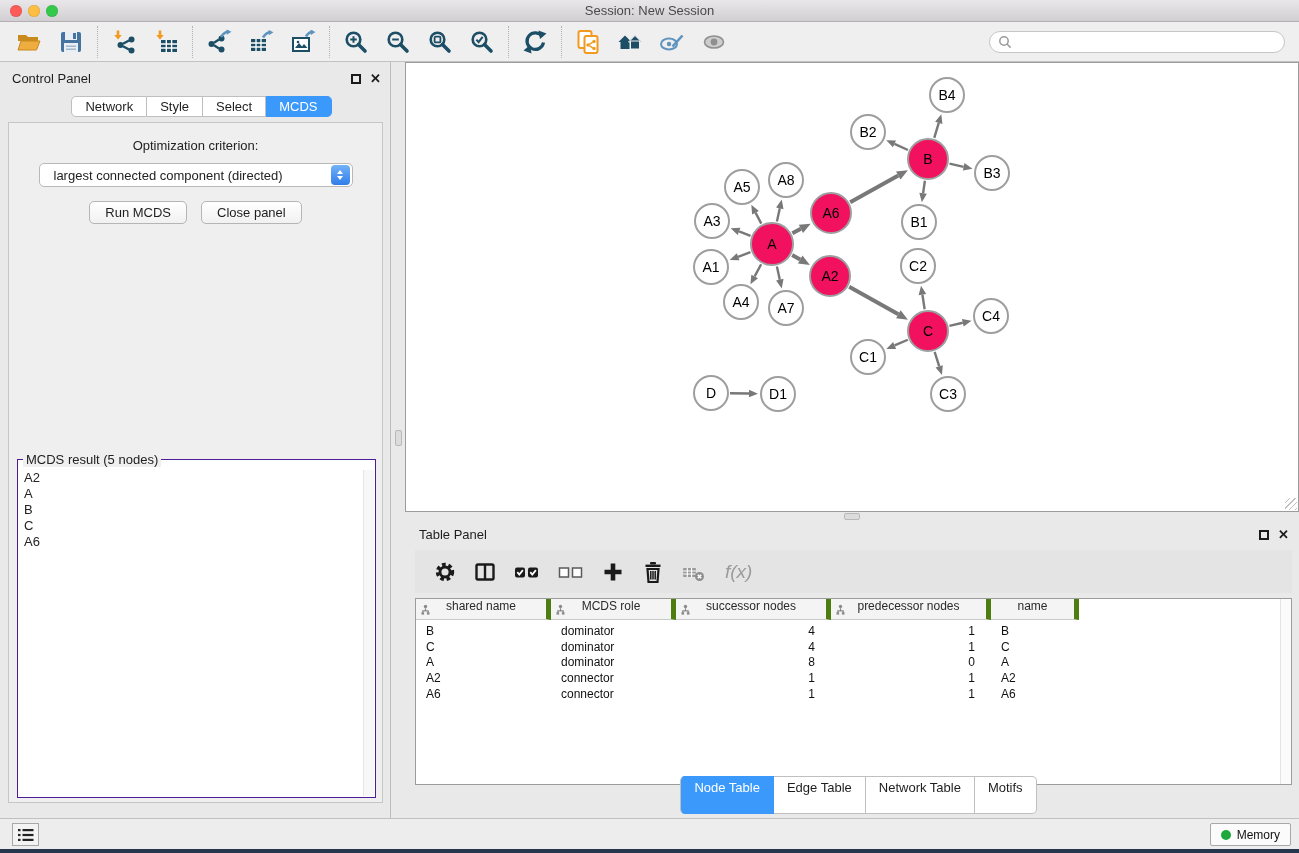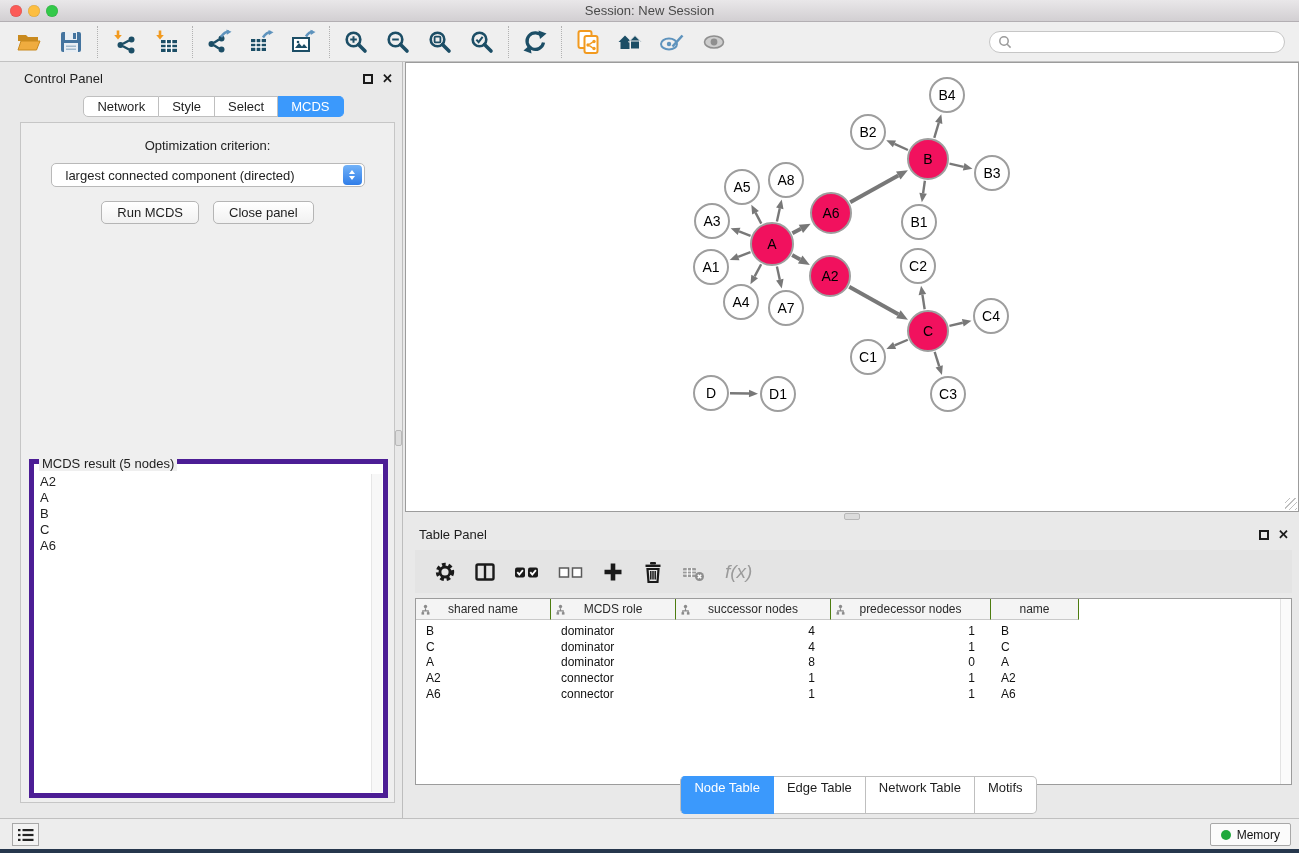--- a/index.html
+++ b/index.html
@@ -29,21 +29,21 @@
   .tb-icon { width:42px; height:34px; display:flex; align-items:center; justify-content:center; }
   .tb-icon svg { display:block; }
   .tb-sep { width:0; height:32px; border-left:1px dotted #B2B2B2; margin:0 5px; }
   #search-wrap { margin-left:auto; margin-right:6px; width:296px; height:22px;
     background:#FFF; border:1px solid #C6C6C6; border-radius:12px;
     display:flex; align-items:center; padding:0 8px; }
   #search-wrap svg { flex:0 0 auto; margin-right:5px; }
   #search-input { flex:1; border:none; outline:none; font-size:13px; background:transparent; }
 
   
-  #control-panel { left:12px; top:62px; width:391px; height:756px;
+  #control-panel { left:0; top:62px; width:391px; height:756px;
     background:#E9E9E9; border-right:1px solid #BDBDBD; }
   .panel-title { position:absolute; left:12px; top:0; height:34px; line-height:34px; font-size:13px; color:#1E1E1E; }
   .win-btns { position:absolute; right:9px; top:11px; display:flex; gap:9px; align-items:center; }
   .float-btn { width:10px; height:10px; border:2px solid #1A1A1A; display:inline-block; }
   .close-btn { font-size:13px; font-weight:bold; color:#1A1A1A; line-height:12px; }
 
   .seg { display:flex; justify-content:center;padding-left:13px; }
   .seg-btn { height:21px; line-height:20px; padding:0 13px; background:#FFF;
     border:1px solid #BFBFBF; border-left:none; font-size:13px; color:#1E1E1E; }
   .seg-btn:first-child { border-left:1px solid #BFBFBF; border-radius:5px 0 0 5px; }
@@ -61,21 +61,21 @@
     background:linear-gradient(#72B2F8,#2F7DE8);
     display:flex; flex-direction:column; align-items:center; justify-content:center; gap:2px; }
   .arr-up { width:0; height:0; border-left:3.5px solid transparent; border-right:3.5px solid transparent; border-bottom:4.5px solid #FFF; }
   .arr-down { width:0; height:0; border-left:3.5px solid transparent; border-right:3.5px solid transparent; border-top:4.5px solid #FFF; }
   #cp-buttons { display:flex; justify-content:center; gap:14px; margin-top:14px; }
   .btn { height:23px; padding:0 15px; background:linear-gradient(#FFFFFF,#F1F1F1);
     border:1px solid #B5B5B5; border-radius:5px; font-size:13px; color:#1E1E1E;
     font-family:"Liberation Sans",sans-serif; }
 
   #result-box { position:absolute; left:8px; right:6px; top:336px; bottom:4px;
-    border:5px solid #4c1d95; background:#FFF; }
+    border:1px solid #4c1d95; background:#FFF; }
   #result-title { position:absolute; top:-8px; left:5px; background:#EFEFEF; padding:0 3px; font-size:13px; }
   #result-list { position:absolute; left:1px; right:13px; top:10px; bottom:1px; overflow:hidden; }
   .result-item { font-size:13px; line-height:16px; padding-left:5px; }
   #result-scroll { position:absolute; right:1px; top:10px; bottom:1px; width:11px;
     background:#F7F7F7; border-left:1px solid #E6E6E6; }
 
   
   #network-window { left:405px; top:62px; width:894px; height:450px;
     background:#FFF; border:1px solid #9C9C9C; }
   #nw-titlebar { position:relative; height:26px;
@@ -93,22 +93,22 @@
   #table-panel { left:405px; top:520px; width:894px; height:298px; background:#E9E9E9; }
   #tp-toolbar { position:absolute; left:10px; right:7px; top:30px; height:43px;
     background:#E4E4E4; display:flex; align-items:center; padding-left:18px; gap:16px; }
   .tp-icon { width:24px; height:24px; display:flex; align-items:center; justify-content:center; }
   .fx-label { font-family:Liberation Sans, sans-serif; font-style:italic; font-size:19px; color:#9B9B9B; margin-left:4px; }
 
   #data-table { position:absolute; left:10px; right:7px; top:78px; height:187px;
     background:#FFF; border:1px solid #9C9C9C; overflow:hidden; }
   #thead { display:flex; height:21px; }
   .th { position:relative; height:21px; background:#F4F4F4;
-    border-right:1px solid #4d7c0f; border-bottom:1px solid #C9C9C9;
-    display:flex; align-items:center; justify-content:center; font-size:12px; color:#2A2A2A; }
+    border-right:5px solid #4d7c0f; border-bottom:1px solid #C9C9C9;
+    display:flex; align-items:flex-start; justify-content:center; font-size:12px; color:#2A2A2A; }
   .tree-icon { position:absolute; left:4px; top:5px; }
   #tbody { padding-top:4px; }
   .tr { display:flex; height:15.7px; }
   .td { font-size:12px; line-height:15.7px; color:#111; white-space:nowrap; overflow:hidden; }
   #table-scroll { position:absolute; right:0; top:0; bottom:0; width:11px;
     background:#FBFBFB; border-left:1px solid #E3E3E3; }
   #tp-tabs { position:absolute; bottom:4px; width:100%; }
   #tp-tabs .seg-btn { height:38px; line-height:21px; }
 
   

